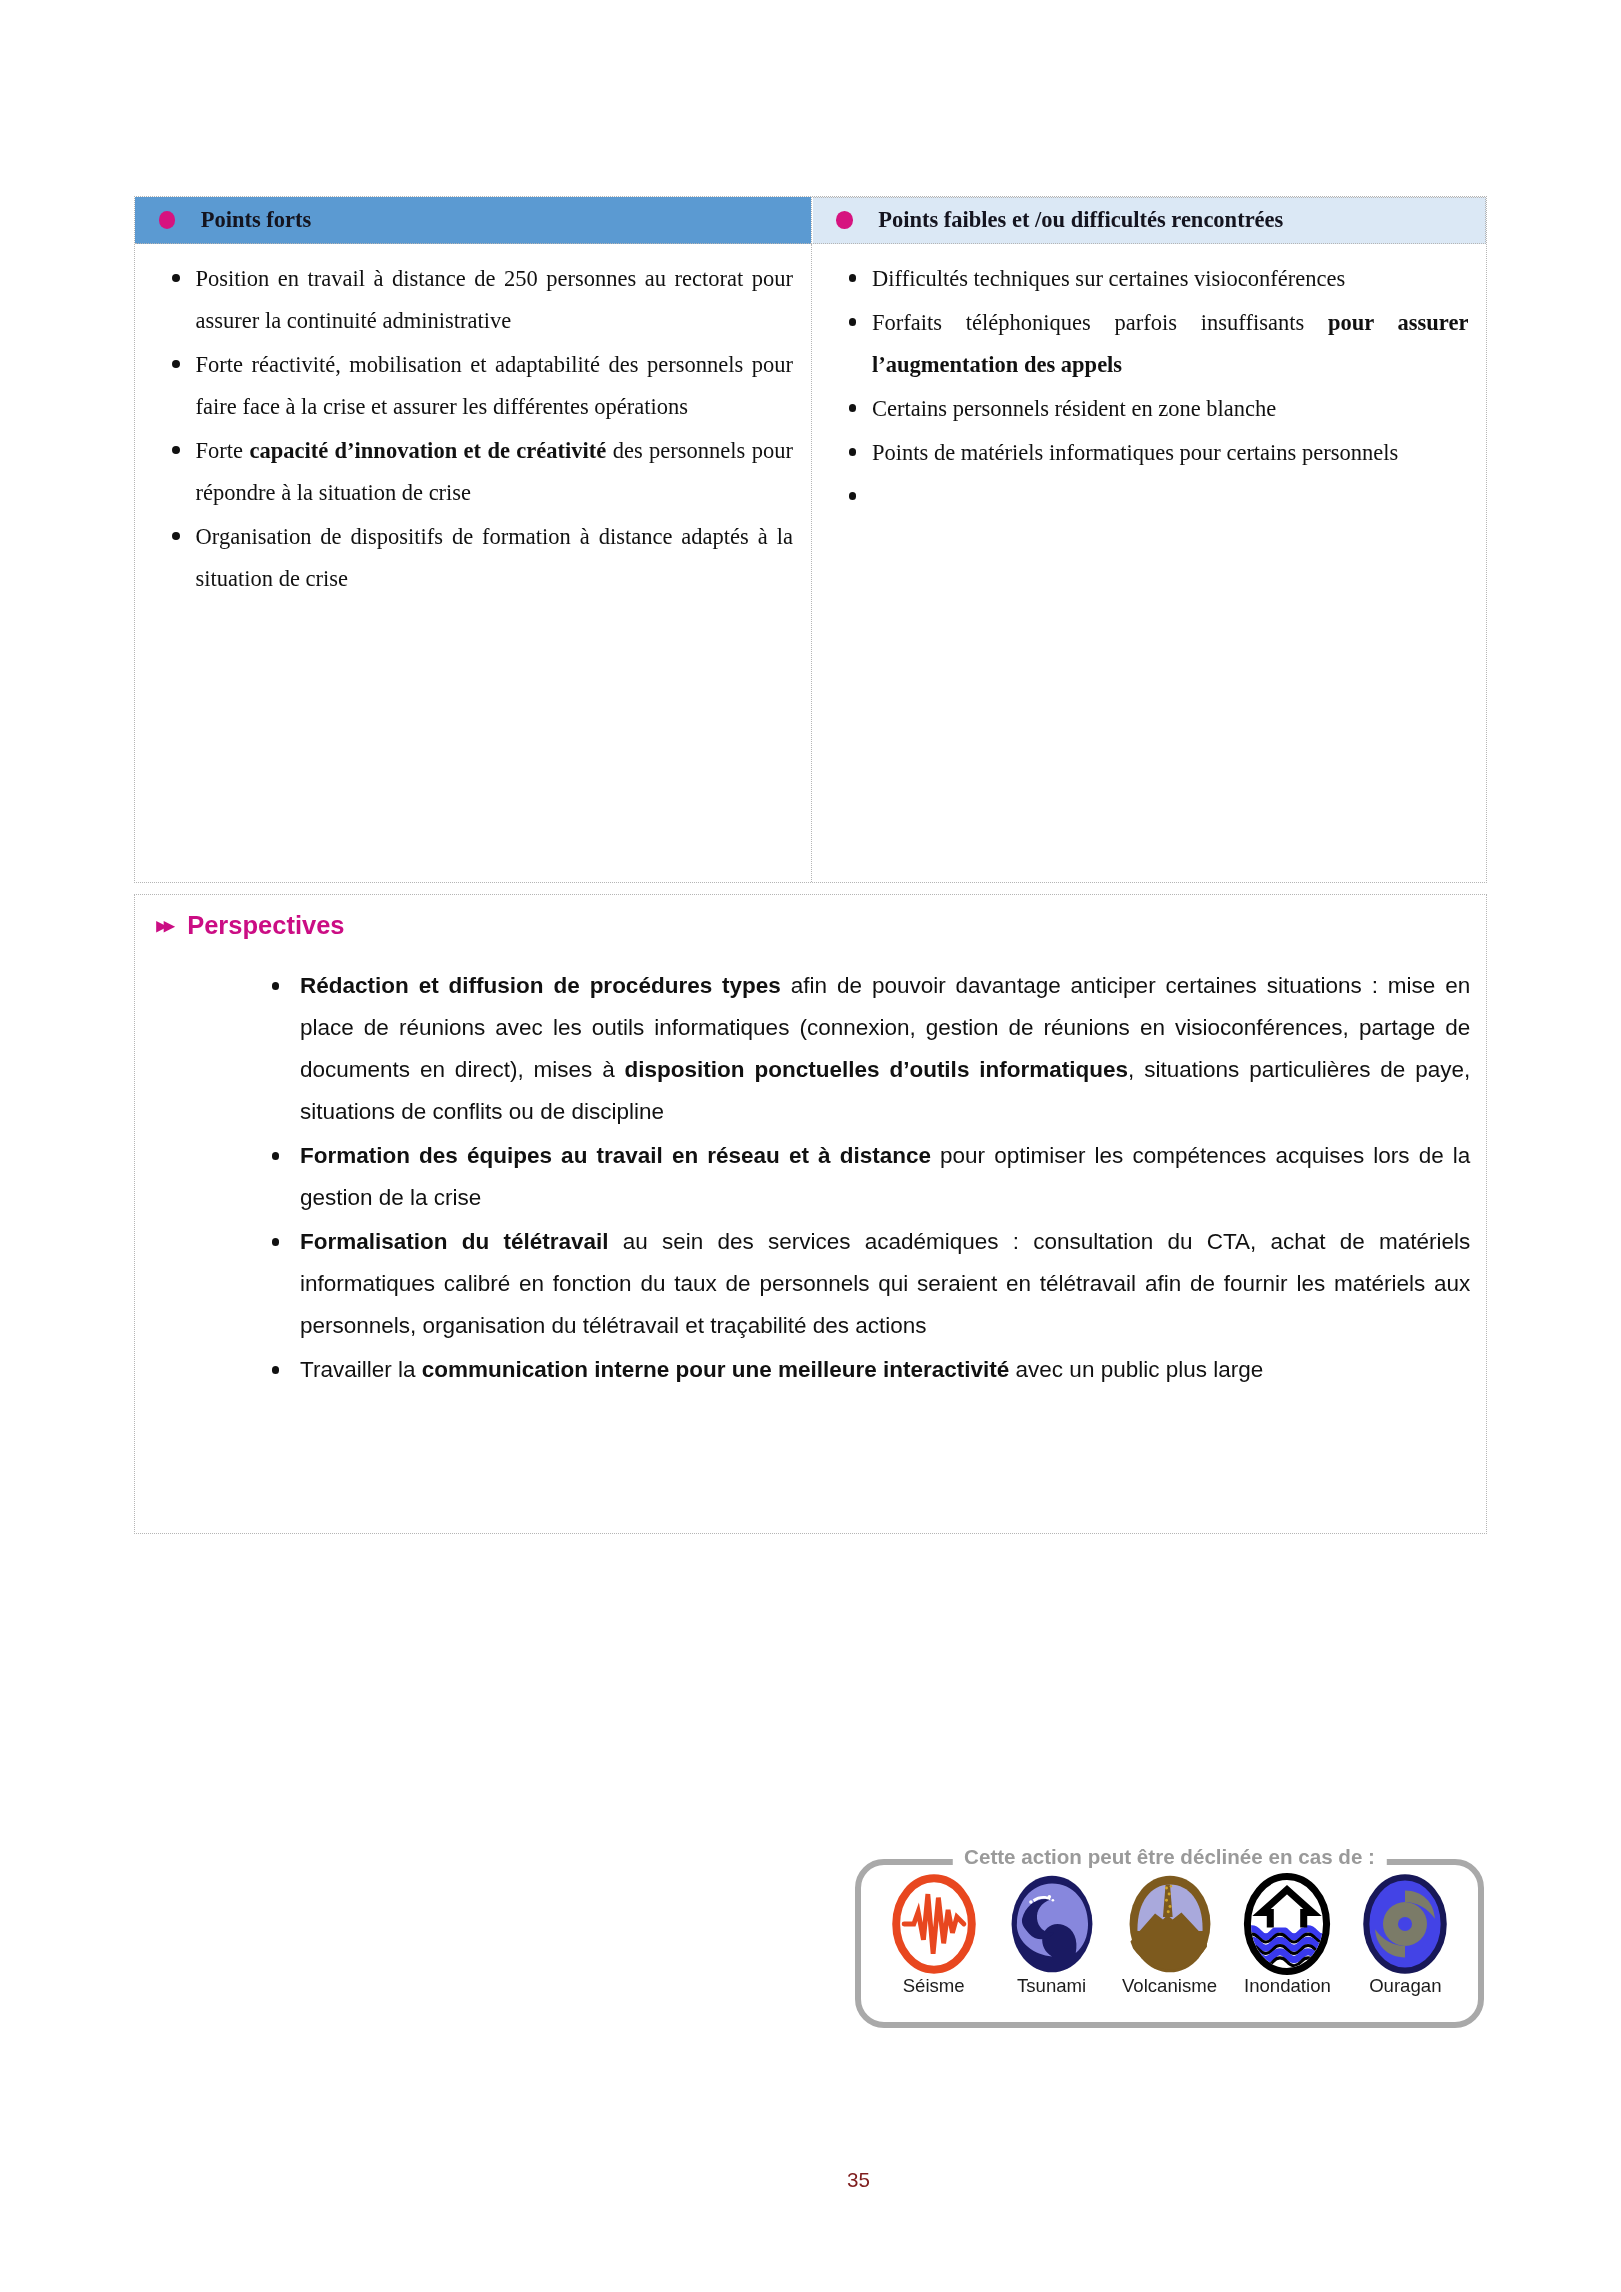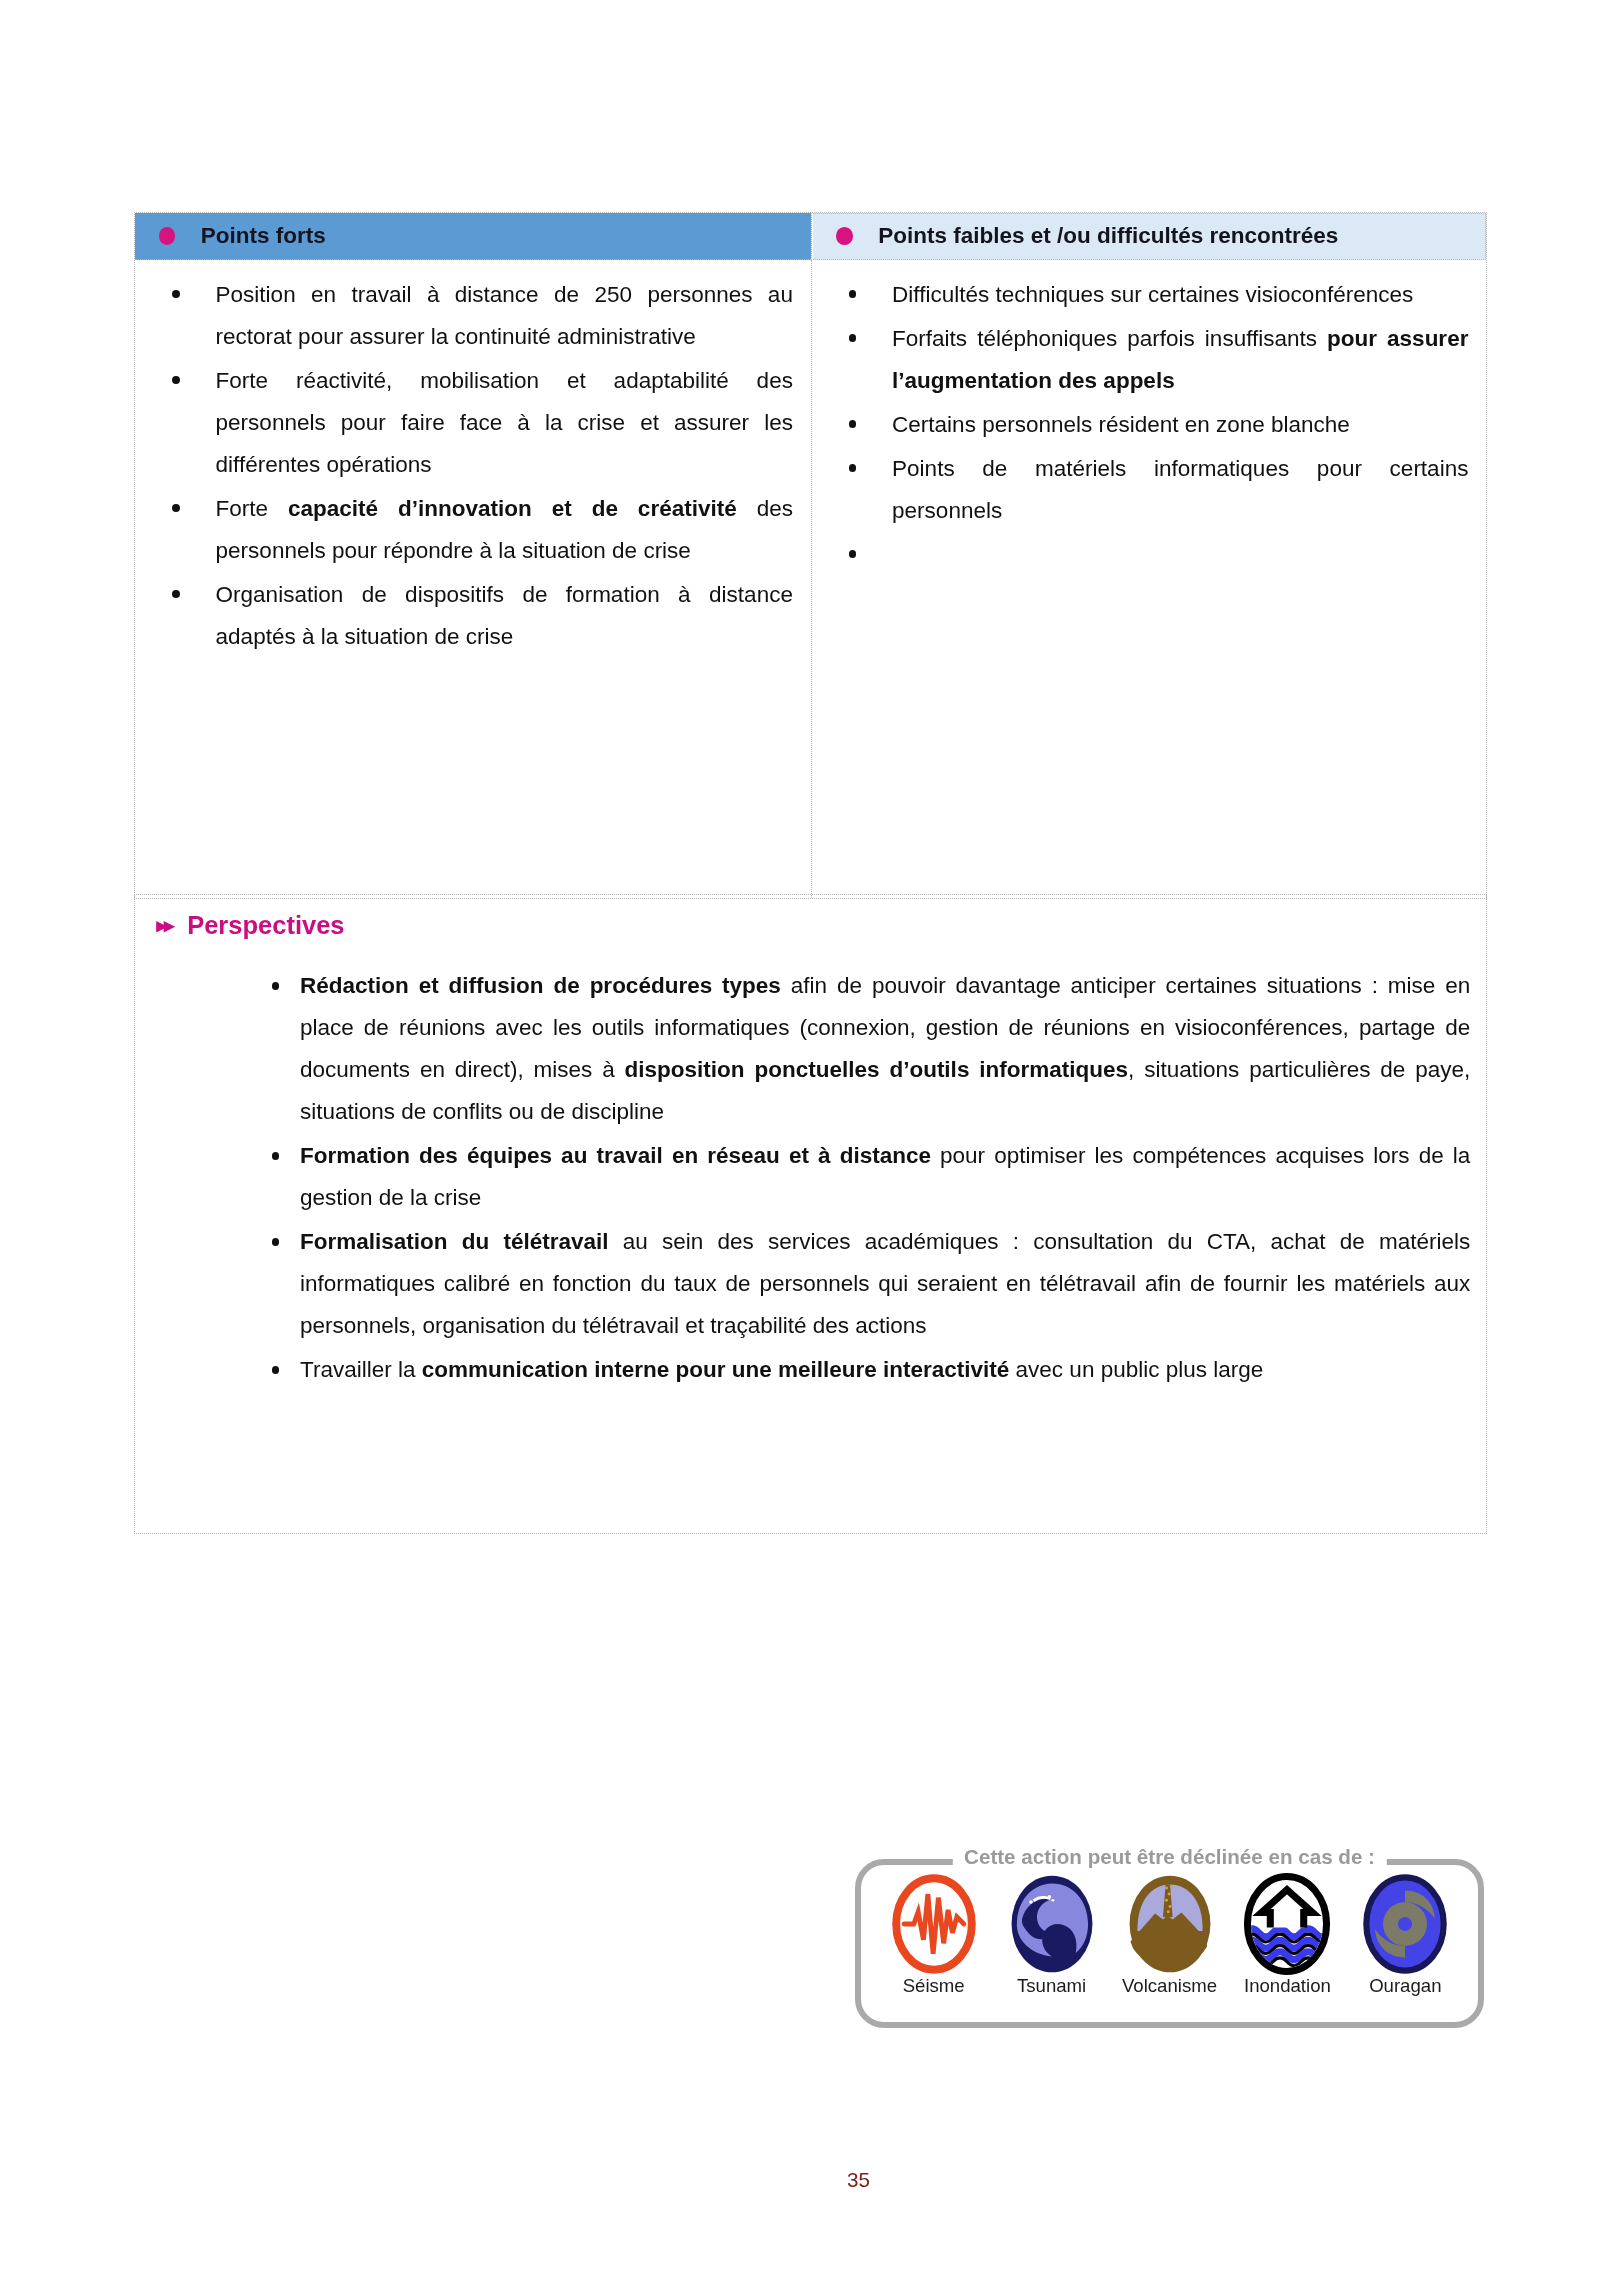--- a/index.html
+++ b/index.html
@@ -7,37 +7,37 @@
     position:relative;
     width:1621px;height:2293px;
     background:#ffffff;
     font-family:"Liberation Sans", sans-serif;
     color:#111111;
     margin:0 auto;
     overflow:hidden;
   }
   
   .pf-table{
-    position:absolute;left:134px;top:212px;width:1353px;
+    position:absolute;left:134px;top:196px;width:1353px;
     box-sizing:border-box;
     border:1px dotted #b5b5b5;
-    display:grid;grid-template-columns:1fr 1fr;
+    display:grid;grid-template-columns:1fr 1fr;font-family:Liberation Serif, serif;
   }
   .pf-header{
     height:47px;display:flex;align-items:center;
     font-weight:bold;font-size:22.5px;color:#14141f;
     border-bottom:1px dotted #b5b5b5;box-sizing:border-box;
   }
   .pf-header-left{background:#5b9ad2;}
   .pf-header-right{background:#dbe8f5;border-left:2px solid #ffffff;outline:1px dotted #b5b5b5;outline-offset:-1px;}
   .hdot{width:16.7px;height:17.6px;border-radius:50%;background:#d6137f;margin:0 25.5px 0 23.5px;flex:none;}
   .pf-cell{min-height:638px;box-sizing:border-box;padding:11.8px 17.6px 23.5px 0;}
   .pf-cell-right{border-left:1px dotted #b5b5b5;}
   .bullet-item{display:grid;grid-template-columns:39px 1fr;margin:2px 0 2px 0;}
-  .pf-cell .bullet-item{padding-left:21.6px;gap:20px;}
+  .pf-cell .bullet-item{padding-left:21.6px;}
   .bullet-dot{width:7.8px;height:7.8px;border-radius:50%;background:#111;margin-top:16.7px;justify-self:center;}
   .bullet-text{font-size:22.5px;line-height:42px;text-align:justify;min-height:42px;}
   b{font-weight:bold;}
   
   .perspectives-box{
     position:absolute;left:134px;top:894px;width:1353px;height:640px;
     box-sizing:border-box;border:1px dotted #b5b5b5;padding-top:15.7px;
   }
   .persp-title{
     margin-left:21.6px;display:flex;align-items:center;gap:15.7px;

